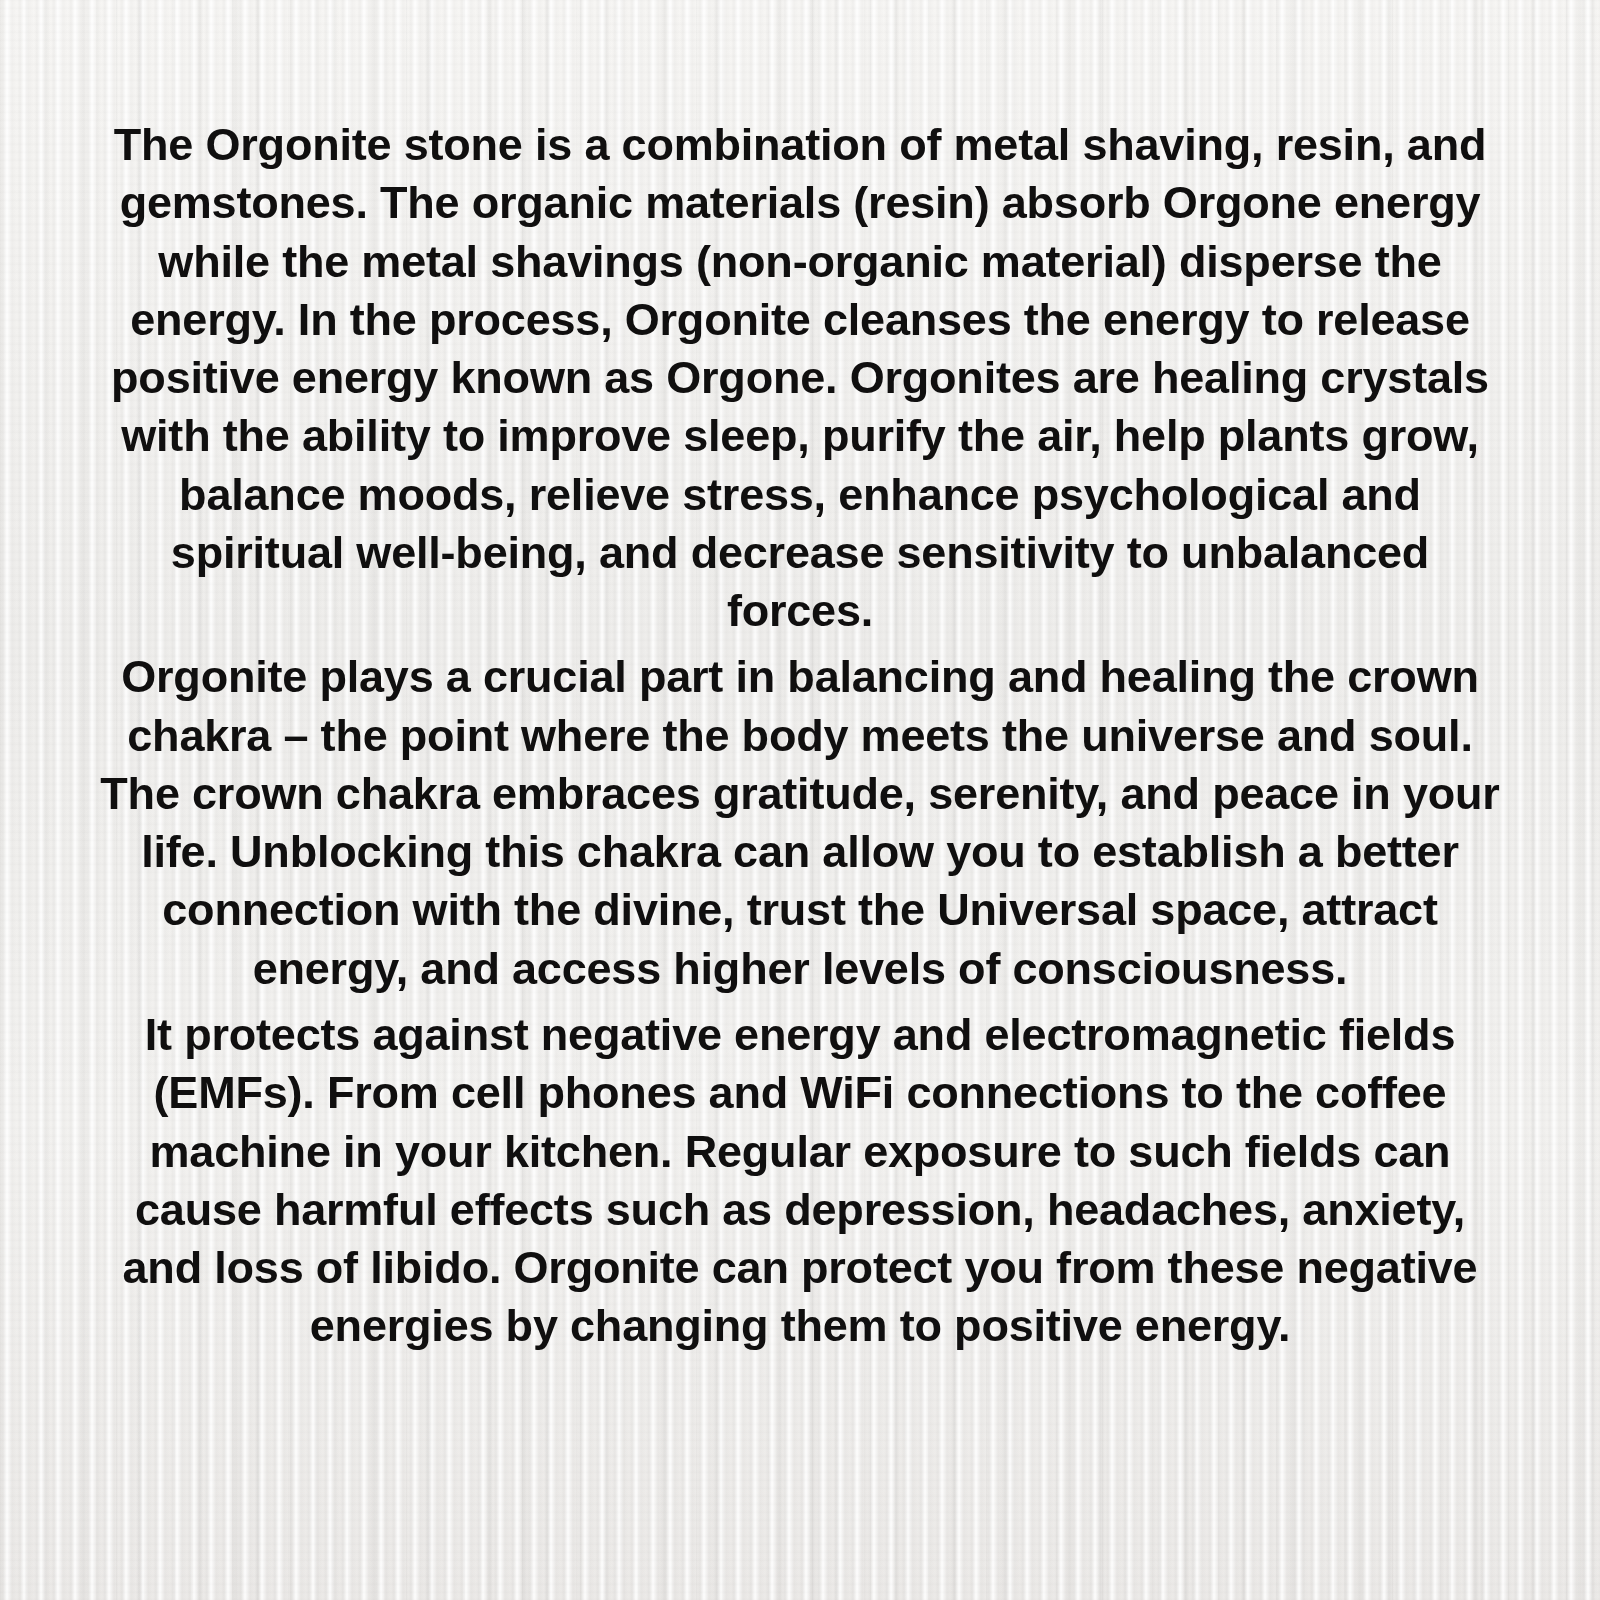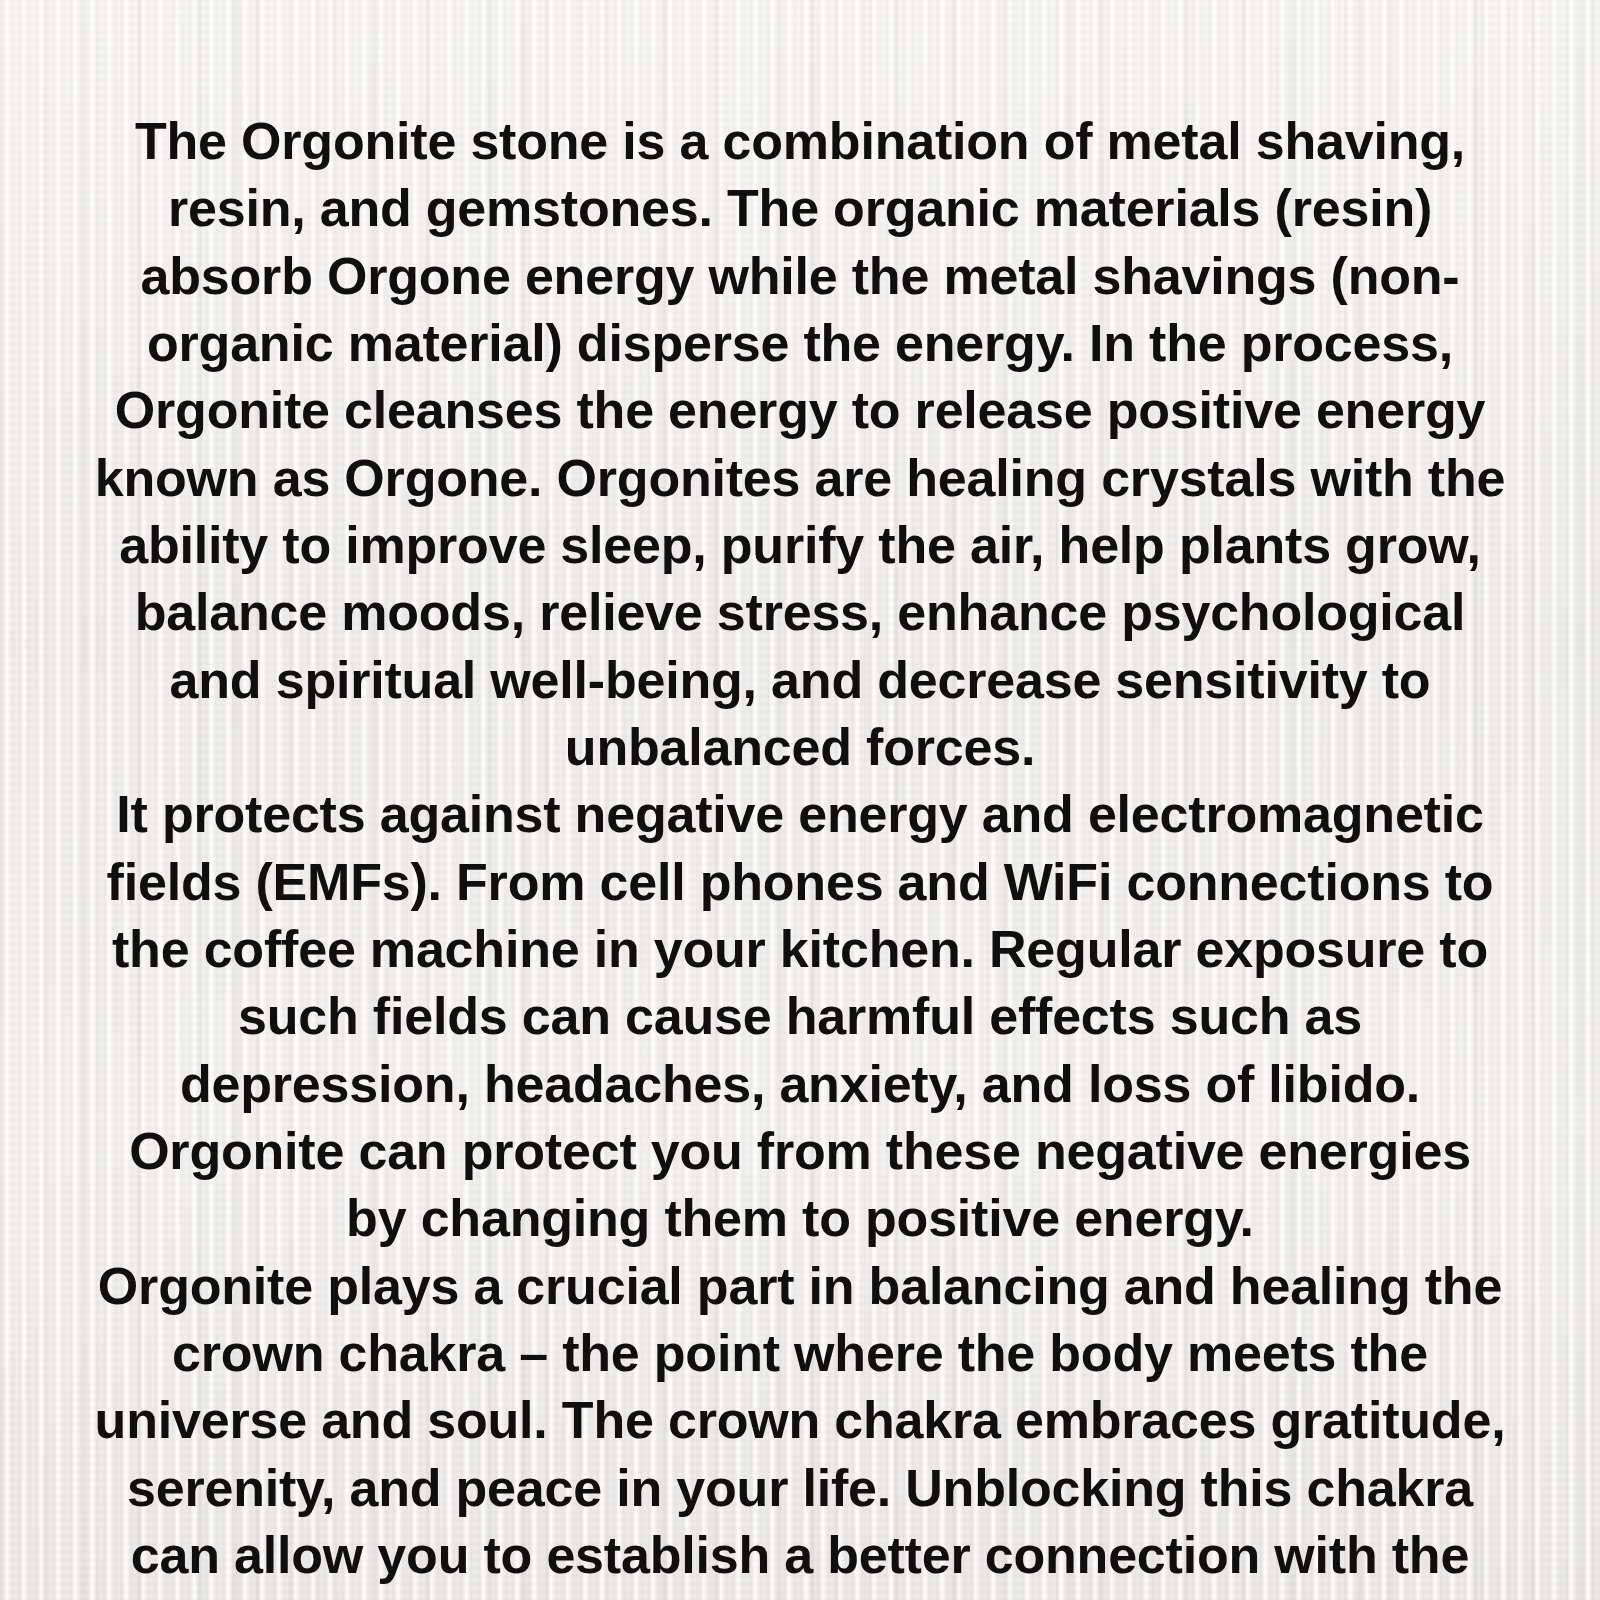--- a/index.html
+++ b/index.html
@@ -70,37 +70,37 @@
   }
 
   .content {
     position: relative;
     z-index: 2;
     padding: 108px 92px 60px 92px;
     box-sizing: border-box;
   }
 
   .para {
-    margin: 0;
+    margin: 8px;
     text-align: center;
     color: #100f0f;
     font-family: "Liberation Sans", sans-serif;
     font-weight: bold;
-    font-size: 52px;
+    font-size: 45px;
     line-height: 1.295;
     letter-spacing: -0.2px;
     text-rendering: optimizeLegibility;
   }
 
   .para + .para {
     margin-top: 0px;
   }
 </style>
 </head>
 <body>
 
 <div class="page">
   <div class="content">
     <p class="para">The Orgonite stone is a combination of metal shaving, resin, and gemstones. The organic materials (resin) absorb Orgone energy while the metal shavings (non-organic material) disperse the energy. In the process, Orgonite cleanses the energy to release positive energy known as Orgone. Orgonites are healing crystals with the ability to improve sleep, purify the air, help plants grow, balance moods, relieve stress, enhance psychological and spiritual well-being, and decrease sensitivity to unbalanced forces.</p>
+    <p class="para">Orgonite plays a crucial part in balancing and healing the crown chakra – the point where the body meets the universe and soul. The crown chakra embraces gratitude, serenity, and peace in your life. Unblocking this chakra can allow you to establish a better connection with the divine, trust the Universal space, attract energy, and access higher levels of consciousness.</p>
     <p class="para">It protects against negative energy and electromagnetic fields (EMFs). From cell phones and WiFi connections to the coffee machine in your kitchen. Regular exposure to such fields can cause harmful effects such as depression, headaches, anxiety, and loss of libido. Orgonite can protect you from these negative energies by changing them to positive energy.</p>
-    <p class="para">Orgonite plays a crucial part in balancing and healing the crown chakra – the point where the body meets the universe and soul. The crown chakra embraces gratitude, serenity, and peace in your life. Unblocking this chakra can allow you to establish a better connection with the divine, trust the Universal space, attract energy, and access higher levels of consciousness.</p>
   </div>
 </div>
 
 </body></html>

